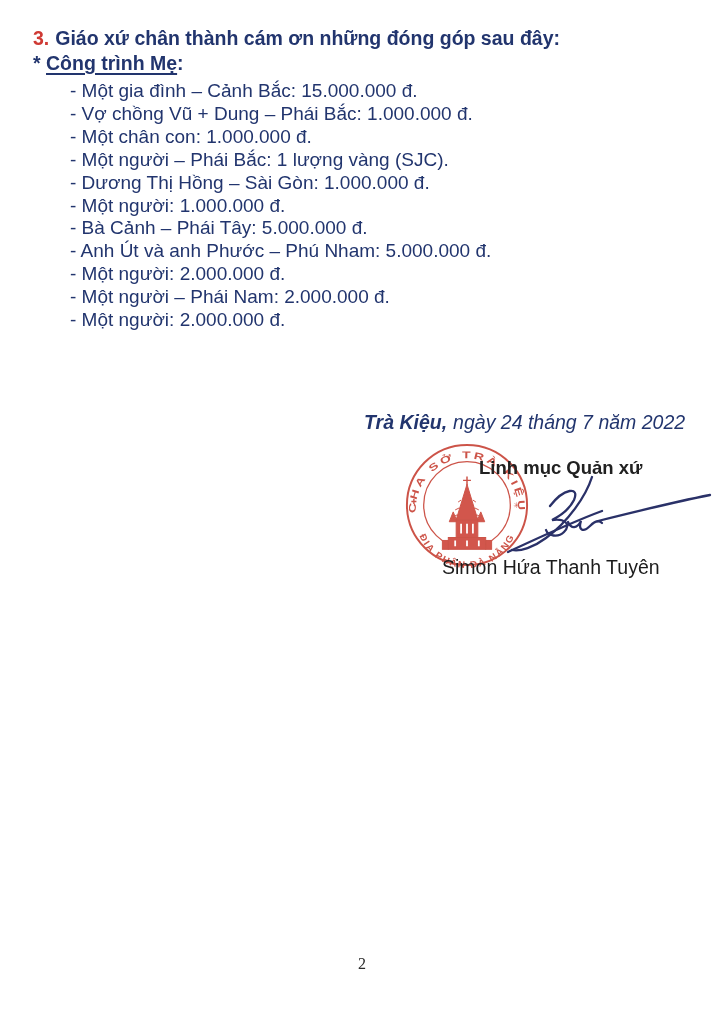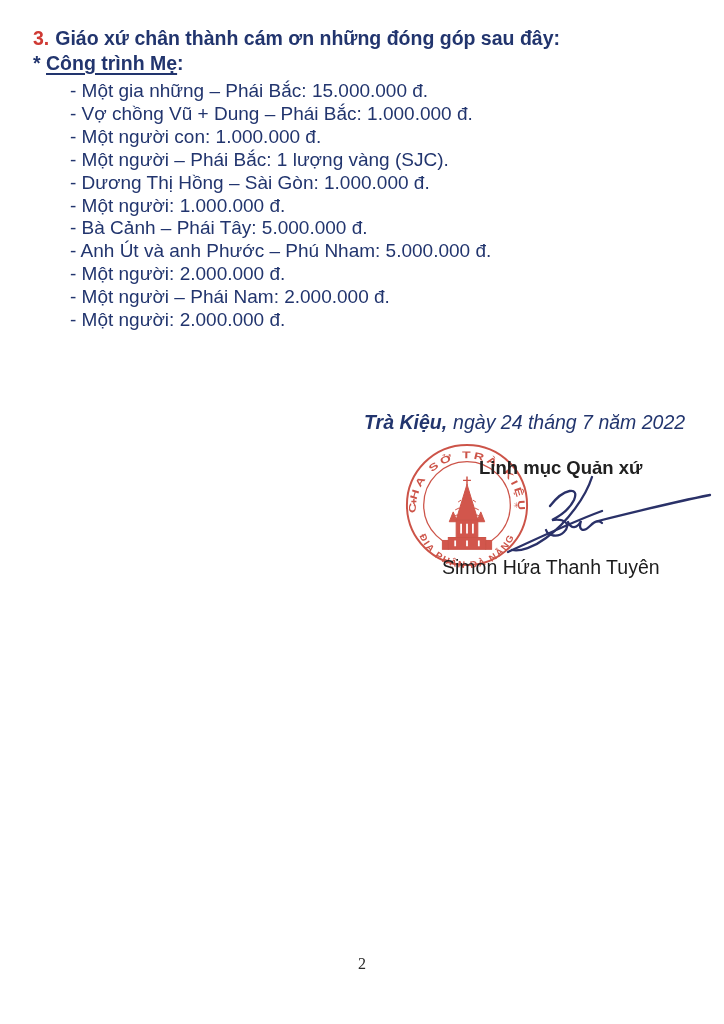--- a/index.html
+++ b/index.html
@@ -29,23 +29,23 @@
 <body>
 
 <div class="content">
   <div class="heading-line">
     <span class="heading-num">3.</span><span>Giáo xứ chân thành cám ơn những đóng góp sau đây:</span>
   </div>
   <div class="subheading">
     <span>* </span><span class="u">Công trình Mẹ</span><span>:</span>
   </div>
   <div class="donation-list">
-    <div class="donation-line">- Một gia những – Phái Bắc: 15.000.000 đ.</div>
+    <div class="donation-line">- Một gia đình – Cảnh Bắc: 15.000.000 đ.</div>
     <div class="donation-line">- Vợ chồng Vũ + Dung – Phái Bắc: 1.000.000 đ.</div>
-    <div class="donation-line">- Một người con: 1.000.000 đ.</div>
+    <div class="donation-line">- Một chân con: 1.000.000 đ.</div>
     <div class="donation-line">- Một người – Phái Bắc: 1 lượng vàng (SJC).</div>
     <div class="donation-line">- Dương Thị Hồng – Sài Gòn: 1.000.000 đ.</div>
     <div class="donation-line">- Một người: 1.000.000 đ.</div>
     <div class="donation-line">- Bà Cảnh – Phái Tây: 5.000.000 đ.</div>
     <div class="donation-line">- Anh Út và anh Phước – Phú Nham: 5.000.000 đ.</div>
     <div class="donation-line">- Một người: 2.000.000 đ.</div>
     <div class="donation-line">- Một người – Phái Nam: 2.000.000 đ.</div>
     <div class="donation-line">- Một người: 2.000.000 đ.</div>
   </div>
 </div>

